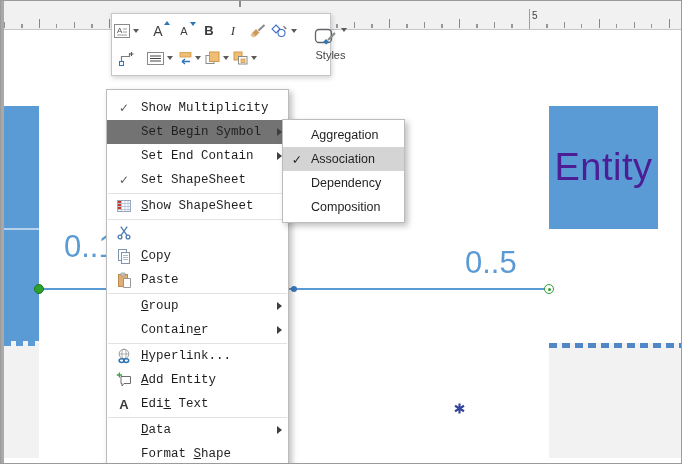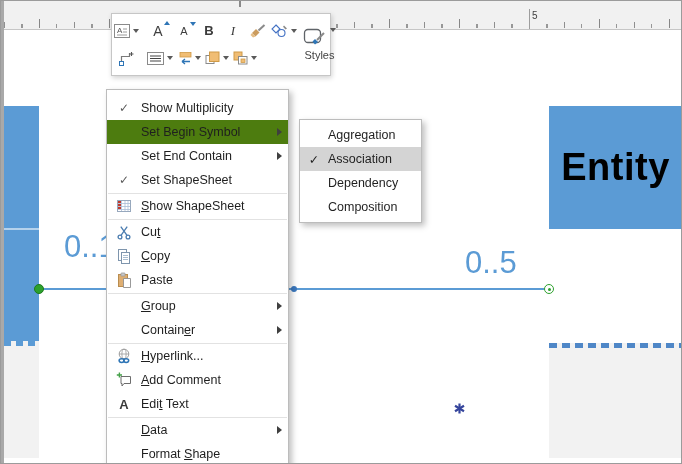--- a/index.html
+++ b/index.html
@@ -31,22 +31,22 @@
     background:#2da12d;border:1px solid #1d7a1d;z-index:2;}
   .pt-mid{position:absolute;left:290px;top:285px;width:6px;height:6px;border-radius:50%;background:#3c79bf;z-index:2;}
   .pt-end{position:absolute;left:543px;top:283px;width:10px;height:10px;box-sizing:border-box;border-radius:50%;
     background:#fff;border:1.5px solid #2da12d;z-index:2;}
   .pt-end i{position:absolute;left:2.5px;top:2.5px;width:3px;height:3px;border-radius:50%;background:#2da12d;}
 
   .mult{position:absolute;font-size:31px;color:#5b9bd5;z-index:1;}
   .mult-left{left:63px;top:228px;}
   .mult-right{left:464px;top:244px;}
 
-  .entity-header{position:absolute;left:548px;top:105px;width:133px;height:123px;background:#5b9bd5;
-    display:flex;align-items:center;justify-content:center;color:#000000;font-size:38px;font-weight:700;letter-spacing:.5px;}
+  .entity-header{position:absolute;left:548px;top:105px;width:109px;height:123px;background:#5b9bd5;
+    display:flex;align-items:center;justify-content:center;color:#4c1d95;font-size:38px;font-weight:400;letter-spacing:.5px;}
   .entity-body{position:absolute;left:548px;top:228px;width:133px;height:114px;background:#f2f2f2;}
   .entity-key{position:absolute;left:12px;top:21px;}
   .fk{position:absolute;left:50px;top:24px;font-size:37px;color:#5b9bd5;}
   .entity-dash{position:absolute;left:548px;top:342px;width:133px;height:5px;
     background:repeating-linear-gradient(90deg,#4f87c7 0 8px,#f2f2f2 8px 13px);}
   .entity-body2{position:absolute;left:548px;top:347px;width:133px;height:110px;background:#f2f2f2;}
   .snap-ind{position:absolute;left:452px;top:401px;z-index:1;}
 
   
   .mini-toolbar{position:absolute;left:110px;top:12px;width:220px;height:63px;background:#fff;
@@ -57,39 +57,39 @@
   .tb-row{display:flex;align-items:center;height:26px;}
   .tb-btn{height:24px;min-width:20px;padding:0 2px;display:flex;align-items:center;justify-content:center;cursor:default;}
   .dd{width:0;height:0;border-left:3.5px solid transparent;border-right:3.5px solid transparent;border-top:4px solid #5a5a5a;margin-left:3px;}
   .fontbtn{position:relative;width:22px;}
   .fontbtn .fa{font-size:14px;color:#3f3f3f;}
   .fontbtn .fa.small{font-size:11px;}
   .tri-up{position:absolute;top:2px;right:1px;width:0;height:0;border-left:3px solid transparent;border-right:3px solid transparent;border-bottom:4px solid #2e75b6;}
   .tri-dn{position:absolute;top:3px;right:1px;width:0;height:0;border-left:3px solid transparent;border-right:3px solid transparent;border-top:4px solid #2e75b6;}
   .bold-glyph{font-size:13px;font-weight:bold;color:#3b3b3b;}
   .italic-glyph{font-size:13px;font-style:italic;font-family:"Liberation Serif",serif;color:#3b3b3b;}
-  .tb-styles{width:42px;display:flex;flex-direction:column;align-items:center;justify-content:center;gap:1px;}
+  .tb-styles{width:42px;display:flex;flex-direction:column;align-items:center;justify-content:center;gap:1px;margin-left:11px;}
   .styles-ic{display:flex;align-items:flex-start;}
   .styles-lbl{font-size:11px;color:#444;}
 
   
   .context-menu{position:absolute;left:105px;top:88px;width:183px;height:377px;background:#fff;
     border:1px solid #bcbcbc;box-shadow:3px 3px 6px rgba(0,0,0,.25);z-index:30;box-sizing:border-box;padding-top:6px;}
   .mi{height:24px;display:flex;align-items:center;font-size:12.5px;color:#1f1f1f;cursor:default;}
-  .mi.hl{background:#4d7c0f;}
+  .mi.hl{background:#737373;}
   .mi .gut{width:34px;display:flex;align-items:center;justify-content:center;flex:none;}
   .mi .check{font-size:12px;color:#5a5a5a;}
-  .mi .lbl{flex:1;white-space:nowrap;overflow:hidden;}
+  .mi .lbl{flex:1;white-space:nowrap;overflow:hidden;font-family:Liberation Mono, monospace;}
   .u{text-decoration:underline;}
   .mi .arrbox{width:18px;display:flex;justify-content:center;flex:none;}
   .tri-sub{width:0;height:0;border-top:4px solid transparent;border-bottom:4px solid transparent;border-left:5px solid #3f3f3f;}
   .msep{height:0;border:0;border-top:1px solid #e2e2e2;margin:0.5px 1px;}
 
   
-  .submenu{position:absolute;left:298px;top:118px;width:123px;background:#fff;border:1px solid #bcbcbc;
+  .submenu{position:absolute;left:281px;top:118px;width:123px;background:#fff;border:1px solid #bcbcbc;
     box-shadow:3px 3px 6px rgba(0,0,0,.25);z-index:40;box-sizing:border-box;padding:3px 0;}
   .smi{height:24px;display:flex;align-items:center;font-size:12.5px;color:#1f1f1f;cursor:default;}
   .smi.hl{background:#d4d4d4;}
   .smi .gut{width:28px;display:flex;align-items:center;justify-content:center;flex:none;}
 </style>
 </head>
 <body>
 
 <div id="app">
 
@@ -284,21 +284,20 @@
     <div class="mi">
       <span class="gut">
         <svg width="16" height="16" viewBox="0 0 16 16">
           <g stroke="#4b7db0" fill="none" stroke-width="1.3">
             <circle cx="4" cy="13" r="1.9"></circle>
               <circle cx="12" cy="13" r="1.9"></circle>
             <path d="M5 11.4 L11.2 2.6 M11 11.4 L4.8 2.6"></path>
           </g>
         </svg>
       </span>
-      <span class="lbl"><span>Cu</span><span class="u">t</span><span></span></span>
       <span class="arrbox"></span>
     </div>
 
     <div class="mi">
       <span class="gut">
         <svg width="16" height="16" viewBox="0 0 16 16">
           <g fill="#fff" stroke="#7e95ad">
               <rect x="2.5" y="1.5" width="8" height="11"></rect>
               <rect x="5.5" y="4.5" width="8" height="11"></rect>
             </g>
@@ -357,21 +356,21 @@
       <span class="arrbox"></span>
     </div>
 
     <div class="mi">
       <span class="gut">
         <svg width="16" height="16" viewBox="0 0 16 16">
           <path d="M5 4.5 H14.5 V11.5 H8 L6 14 V11.5 H5 Z" fill="#fff" stroke="#6d6d6d"></path>
           <path d="M0.8 3 H6 M3.4 0.4 V5.6" stroke="#43a047" stroke-width="1.4"></path>
         </svg>
       </span>
-      <span class="lbl"><span></span><span class="u">A</span><span>dd Comment</span></span>
+      <span class="lbl"><span></span><span class="u">A</span><span>dd Entity</span></span>
       <span class="arrbox"></span>
     </div>
 
     <div class="mi">
       <span class="gut">
           <span style="font-size:13px;font-weight:600;color:#3b3b3b;">A</span>
         </span>
       <span class="lbl"><span>Edi</span><span class="u">t</span><span> Text</span></span>
       <span class="arrbox"></span>
     </div>

